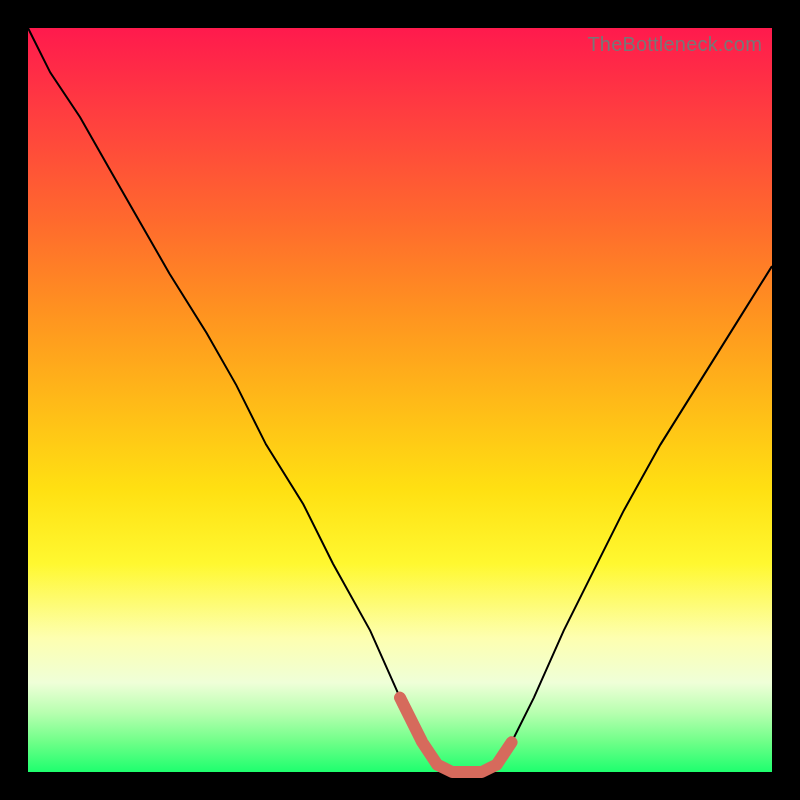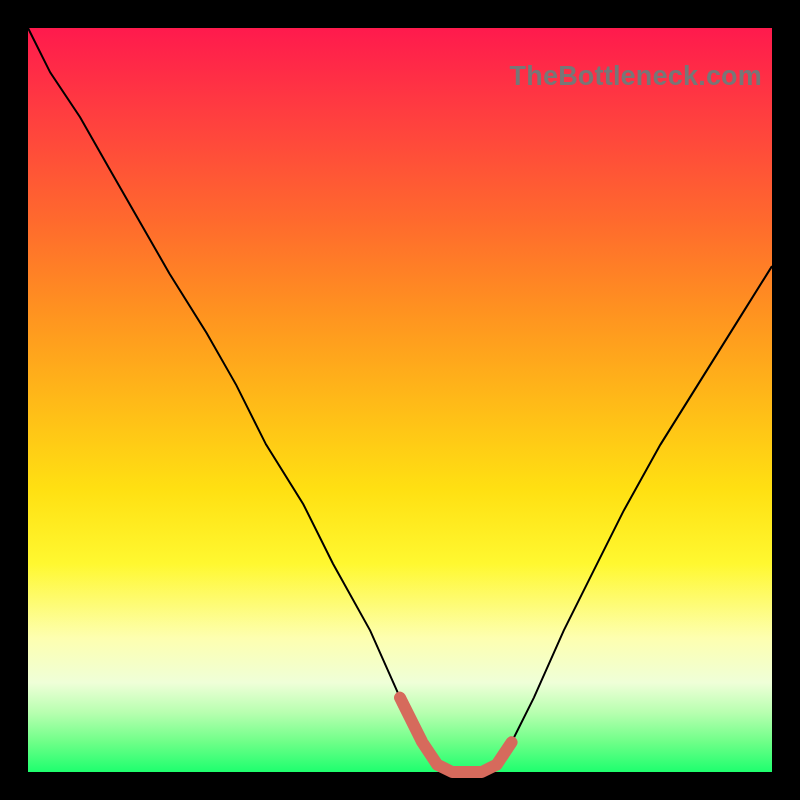--- a/index.html
+++ b/index.html
@@ -35,26 +35,25 @@
       #efffd8 88%,
       #b8ffb0 92%,
       #6eff88 96%,
       #1eff6e 100%);
   }
   .watermark {
     position: absolute;
     top: 5px;
     right: 10px;
     color: #777;
-    font-size: 27px;
-    font-weight: 700;
+    font-size: 20px;
+    font-weight: 400;
     letter-spacing: 0.2px;
     pointer-events: none;
     user-select: none;
-    margin-top: 28px;
   }
   svg.curves {
     position: absolute;
     left: 0;
     top: 0;
     width: 744px;
     height: 744px;
     overflow: visible;
   }
   .thin {

